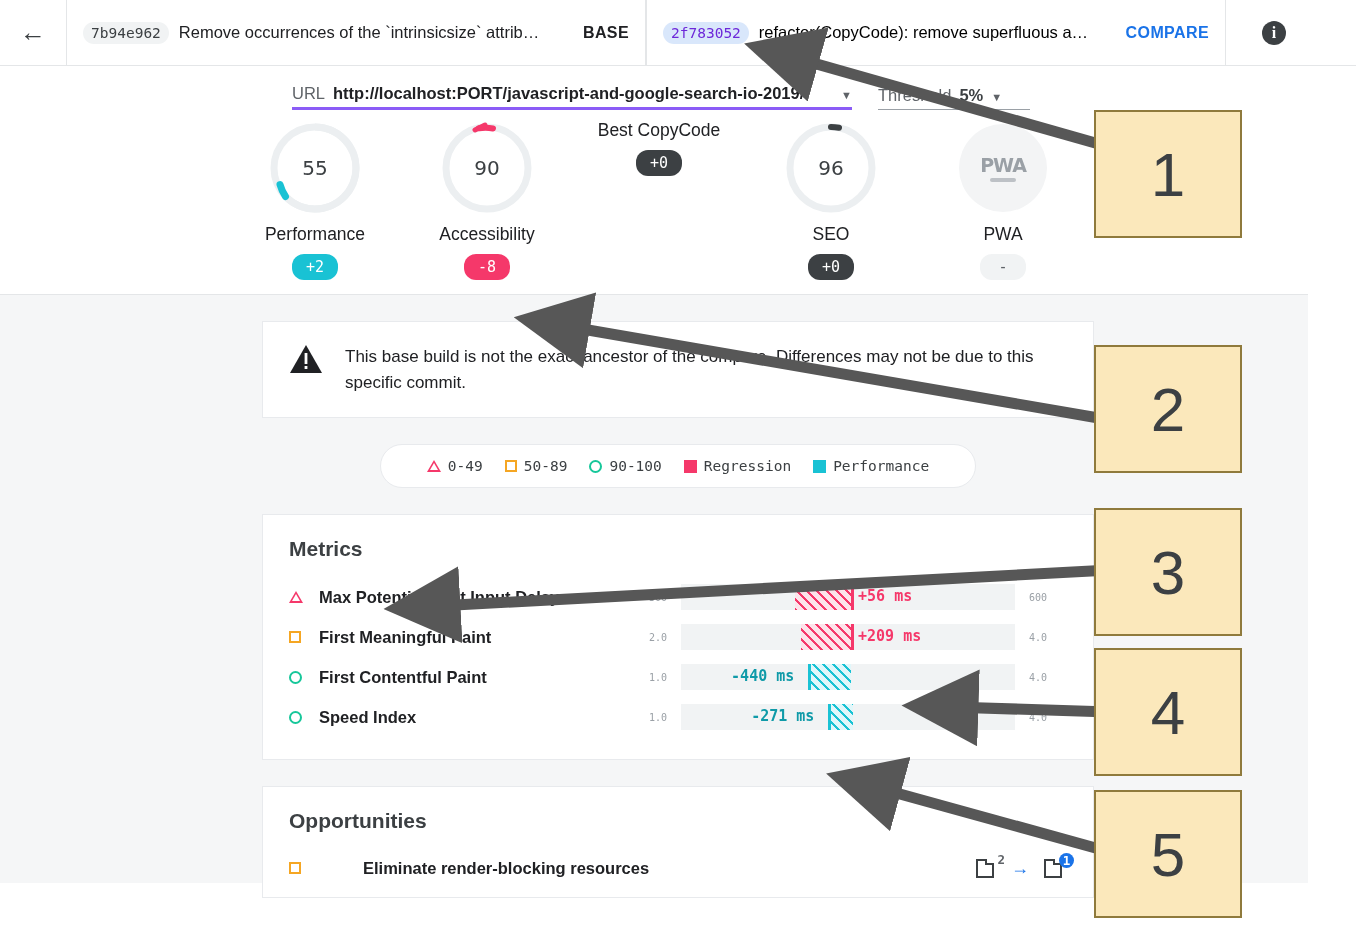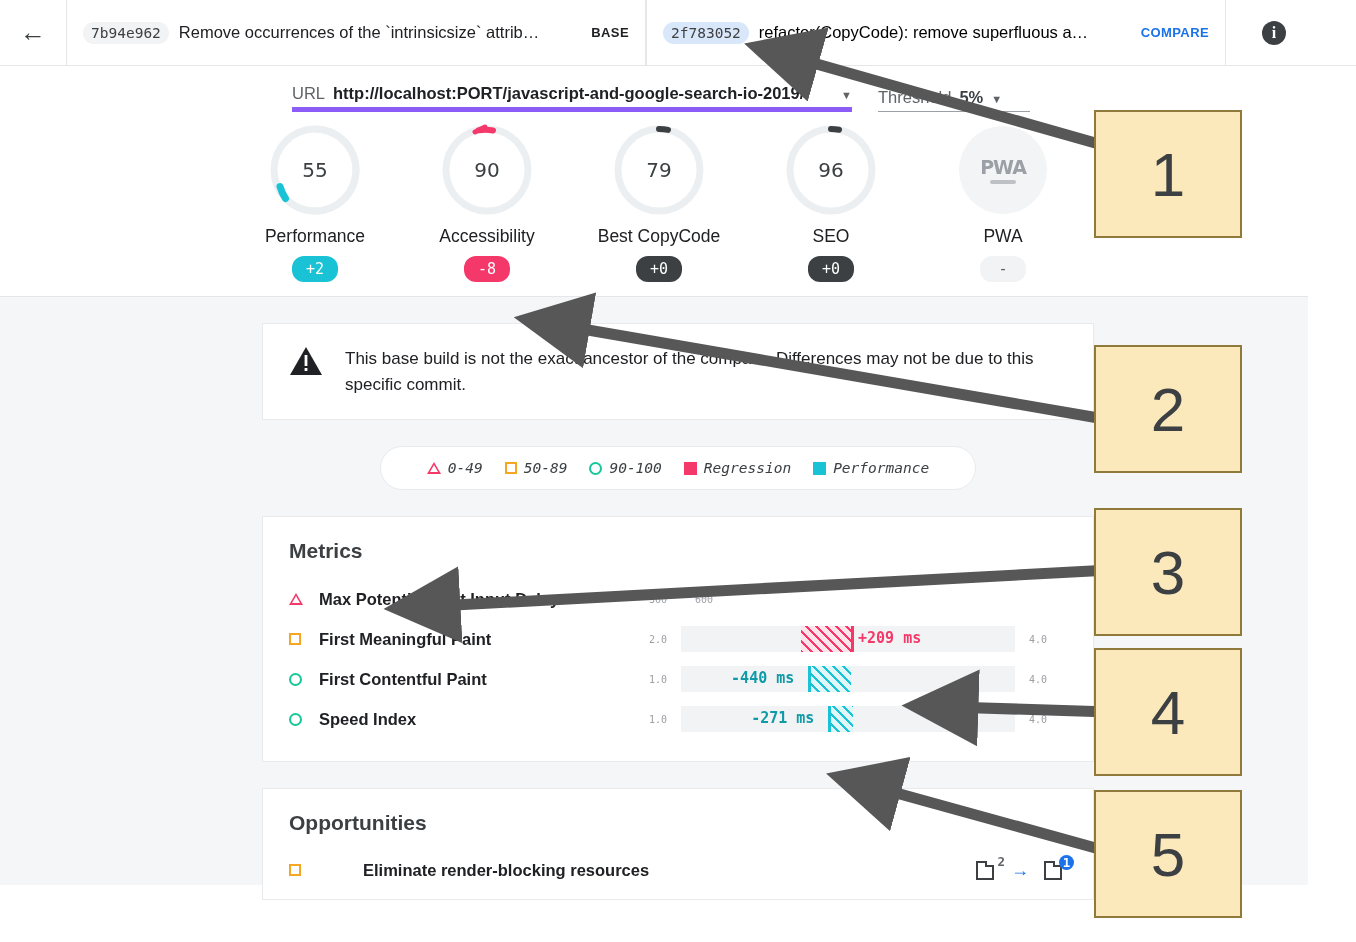--- a/index.html
+++ b/index.html
@@ -49,33 +49,33 @@
     font-family: "DejaVu Sans Mono", monospace;
     font-size: 14.5px;
     padding: 3px 8px;
     border-radius: 11px;
     background: #f1f3f4;
     color: #3c4043;
     white-space: nowrap;
   }
   .hash.compare {
     background: #d9e7fb;
-    color: #404040;
+    color: #6d28d9;
   }
   .commit-msg {
     font-size: 16.5px;
     color: #202124;
     white-space: nowrap;
     overflow: hidden;
     text-overflow: ellipsis;
     flex: 1;
   }
   .commit-msg.compare { color: #000000; }
   .chip-action {
-    font-size: 13px;
+    font-size: 16px;
     font-weight: bold;
     letter-spacing: .4px;
     white-space: nowrap;
     text-align: right;
   }
   .chip-action.base { color: #202124; }
   .chip-action.compare { color: #1a73e8; }
   .info-wrap {
     flex: 1;
     display: flex;
@@ -109,21 +109,21 @@
     gap: 26px;
     padding-left: 292px;
     font-size: 16.5px;
     color: #3c4043;
     margin-bottom: 10px;
   }
   .url-field {
     display: flex;
     align-items: baseline;
     gap: 8px;
-    border-bottom: 5px solid #8b5cf6;
+    border-bottom: 3px solid #8b5cf6;
     padding-bottom: 4px;
     width: 560px;
   }
   .url-label { color: #5f6368; }
   .url-value {
     font-weight: bold;
     color: #202124;
     white-space: nowrap;
     overflow: hidden;
     text-overflow: ellipsis;
@@ -235,21 +235,21 @@
     border-radius: 24px;
     height: 44px;
     display: flex;
     align-items: center;
     justify-content: center;
     gap: 22px;
     font-family: "DejaVu Sans Mono", monospace;
     font-size: 14.5px;
     color: #3c4043;
   }
-  .legend-item { display: flex; align-items: center; gap: 7px; font-style: italic; }
+  .legend-item { display: flex; align-items: center; gap: 7px; }
   .tri {
     width: 0; height: 0;
     border-left: 7px solid transparent;
     border-right: 7px solid transparent;
     border-bottom: 12px solid #f5386a;
     position: relative;
   }
   .tri::after {
     content: "";
     position: absolute;
@@ -434,27 +434,20 @@
           <path d="M40 8.3 a41 41 0 0 1 14 0.2" fill="none" stroke="#f5386a" stroke-width="6" stroke-linecap="round"></path>
           <path d="M36 10 l10 -5" fill="none" stroke="#f5386a" stroke-width="5" stroke-linecap="round"></path>
         </svg>
         <div class="gauge-num">90</div>
       </div>
       <div class="gauge-name">Accessibility</div>
       <span class="delta pink">-8</span>
     </div>
 
     <div class="gauge-col">
-      <div class="gauge">
-        <svg width="96" height="96" viewBox="0 0 96 96">
-          <circle cx="48" cy="48" r="41" fill="none" stroke="#eceff1" stroke-width="7"></circle>
-          <path d="M48 7 a41 41 0 0 1 9 0.9" fill="none" stroke="#3c4043" stroke-width="6" stroke-linecap="round"></path>
-        </svg>
-        <div class="gauge-num">79</div>
-      </div>
       <div class="gauge-name">Best CopyCode</div>
       <span class="delta dark">+0</span>
     </div>
 
     <div class="gauge-col">
       <div class="gauge">
         <svg width="96" height="96" viewBox="0 0 96 96">
           <circle cx="48" cy="48" r="41" fill="none" stroke="#eceff1" stroke-width="7"></circle>
           <path d="M48 7 a41 41 0 0 1 8 0.8" fill="none" stroke="#3c4043" stroke-width="6" stroke-linecap="round"></path>
         </svg>
@@ -519,20 +512,25 @@
 
   <div class="card metrics-card">
     <div class="card-title">Metrics</div>
 
     <div class="metric-row">
       <span class="metric-ico">
           <span class="tri"></span>
         </span>
       <span class="metric-label">Max Potential First Input Delay</span>
       <span class="metric-min">300</span>
+      <span class="bar-track">
+        <span class="hatch-pink" style="left:34%;width:17%"></span>
+        <span class="edge pink" style="left:51%"></span>
+        <span class="bar-val pink" style="left:53%">+56 ms</span>
+      </span>
       <span class="metric-max">600</span>
     </div>
 
     <div class="metric-row">
       <span class="metric-ico">
           <span class="sq-o"></span>
         </span>
       <span class="metric-label">First Meaningful Paint</span>
       <span class="metric-min">2.0</span>
       <span class="bar-track">

